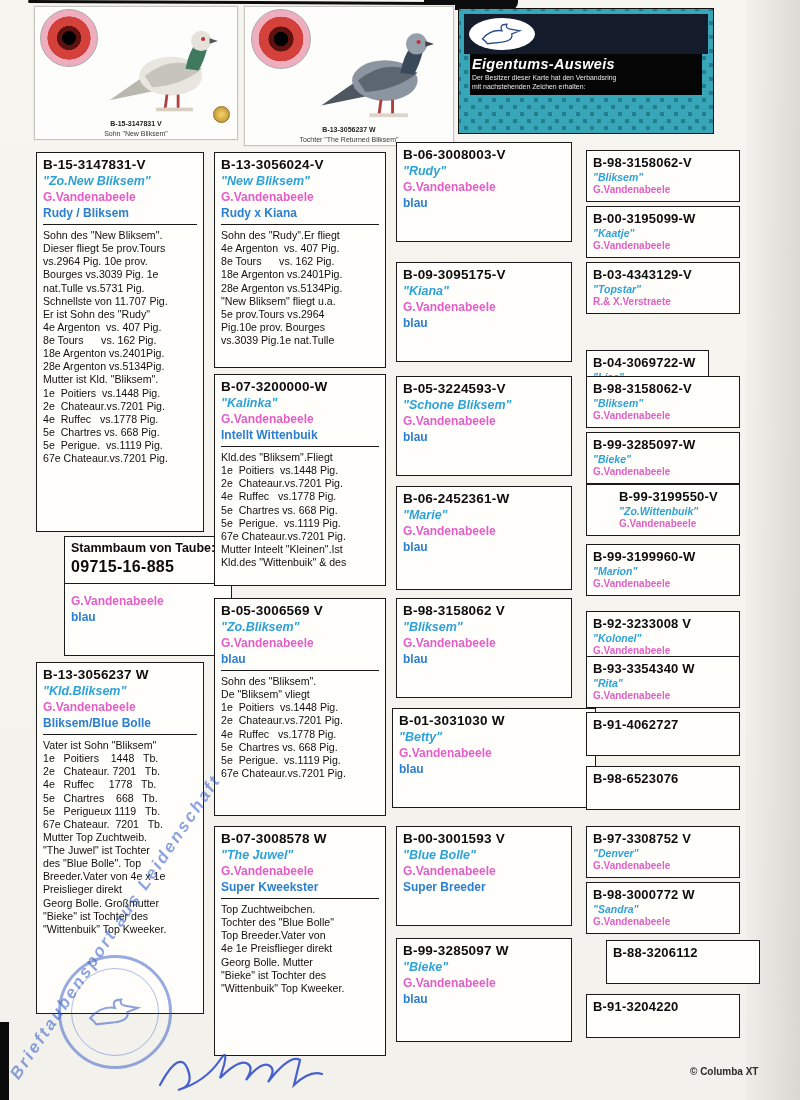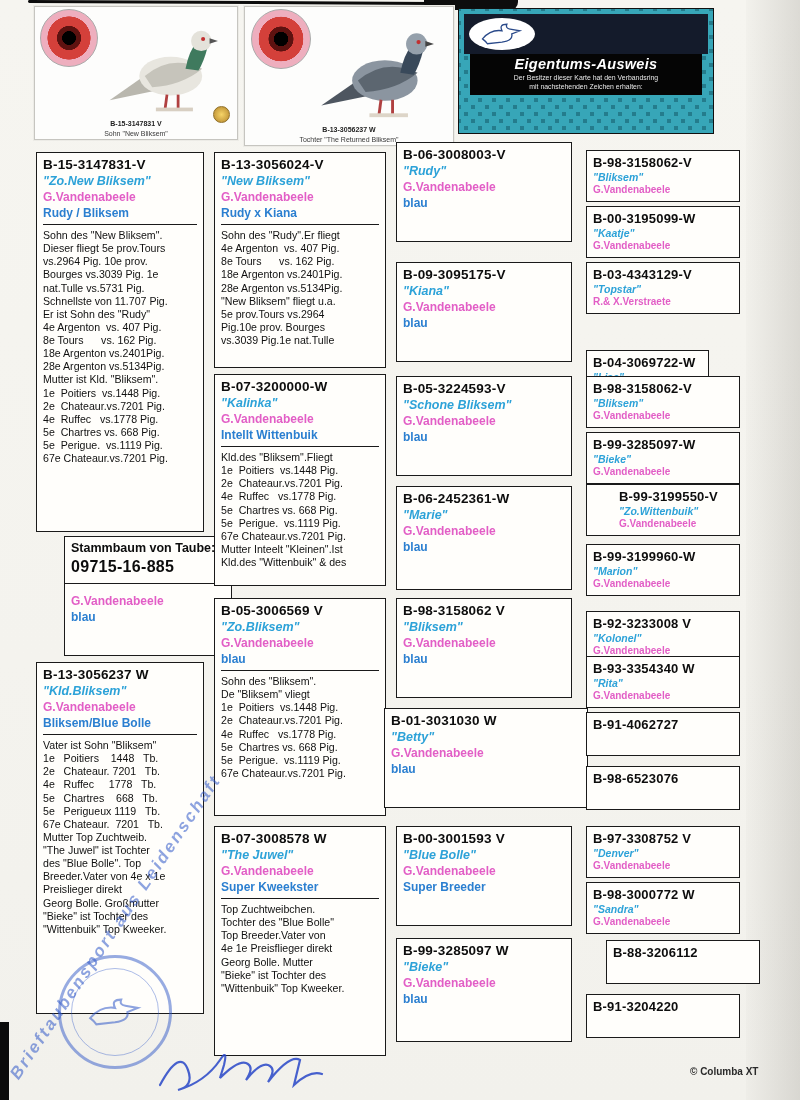--- a/index.html
+++ b/index.html
@@ -25,21 +25,21 @@
   
   .cert{position:absolute;left:458px;top:8px;width:256px;height:126px;box-sizing:border-box;
     background-color:#37a6b8;
     background-image:radial-gradient(rgba(20,90,105,.55) 22%,transparent 23%),radial-gradient(rgba(20,90,105,.55) 22%,transparent 23%);
     background-size:14px 14px;background-position:0 0,7px 7px;
     border:1px solid #101010;}
   .cert-top{margin:5px 5px 0;height:40px;background:#141b2b;display:flex;align-items:center;}
   .cert-oval{width:66px;height:32px;background:#fff;border-radius:50%;margin:0 5px;display:flex;align-items:center;justify-content:center;flex:0 0 auto;}
   .cert-org1{font-size:11.5px;font-weight:bold;color:#6fd0e4;line-height:1.35;}
   .cert-org2{font-size:12.5px;font-weight:bold;color:#d8a24a;line-height:1.2;}
-  .cert-band{margin:0 11px;background:#050505;text-align:center;padding:2px 8px 3px;}
+  .cert-band{margin:0 11px;background:#050505;padding:2px 2px 3px;}
   .cert-title{font-size:14.5px;font-weight:bold;font-style:italic;color:#fff;letter-spacing:.3px;}
   .cert-sub{font-size:6.9px;color:#e8e8e8;white-space:pre-wrap;line-height:1.35;margin-top:1px;}
   .cert-ring{margin:4px 14px 0;background:#ddeef3;border:2px solid #0a0a0a;padding:2px 8px;
     font-size:15px;font-weight:bold;color:#131a4a;letter-spacing:1px;white-space:pre-wrap;}
   
   .pbox{position:absolute;background:#fffefb;border:1.6px solid #1a1a1a;box-sizing:border-box;padding:4px 6px;}
   .hdr{border-bottom:1.4px solid #1a1a1a;padding-bottom:4px;margin-bottom:4px;}
   .ring{font-weight:700;font-size:13.5px;color:#0d0d0d;letter-spacing:.2px;}
   .name{font-weight:700;font-style:italic;font-size:12.5px;color:#2da2d8;margin-top:2px;}
   .breeder{font-weight:700;font-size:12px;color:#e25ec6;margin-top:2px;}
@@ -276,21 +276,21 @@
   <div class="name">"Marie"</div>
   <div class="breeder">G.Vandenabeele</div>
   <div class="sub">blau</div>
 </div>
 <div class="pbox" style="left:396px;top:598px;width:176px;height:100px;">
   <div class="ring">B-98-3158062 V</div>
   <div class="name">"Bliksem"</div>
   <div class="breeder">G.Vandenabeele</div>
   <div class="sub">blau</div>
 </div>
-<div class="pbox" style="left:384px;top:708px;width:204px;height:100px;">
+<div class="pbox" style="left:392px;top:708px;width:204px;height:100px;">
   <div class="ring">B-01-3031030 W</div>
   <div class="name">"Betty"</div>
   <div class="breeder">G.Vandenabeele</div>
   <div class="sub">blau</div>
 </div>
 <div class="pbox" style="left:396px;top:826px;width:176px;height:100px;">
   <div class="ring">B-00-3001593 V</div>
   <div class="name">"Blue Bolle"</div>
   <div class="breeder">G.Vandenabeele</div>
   <div class="sub">Super Breeder</div>

